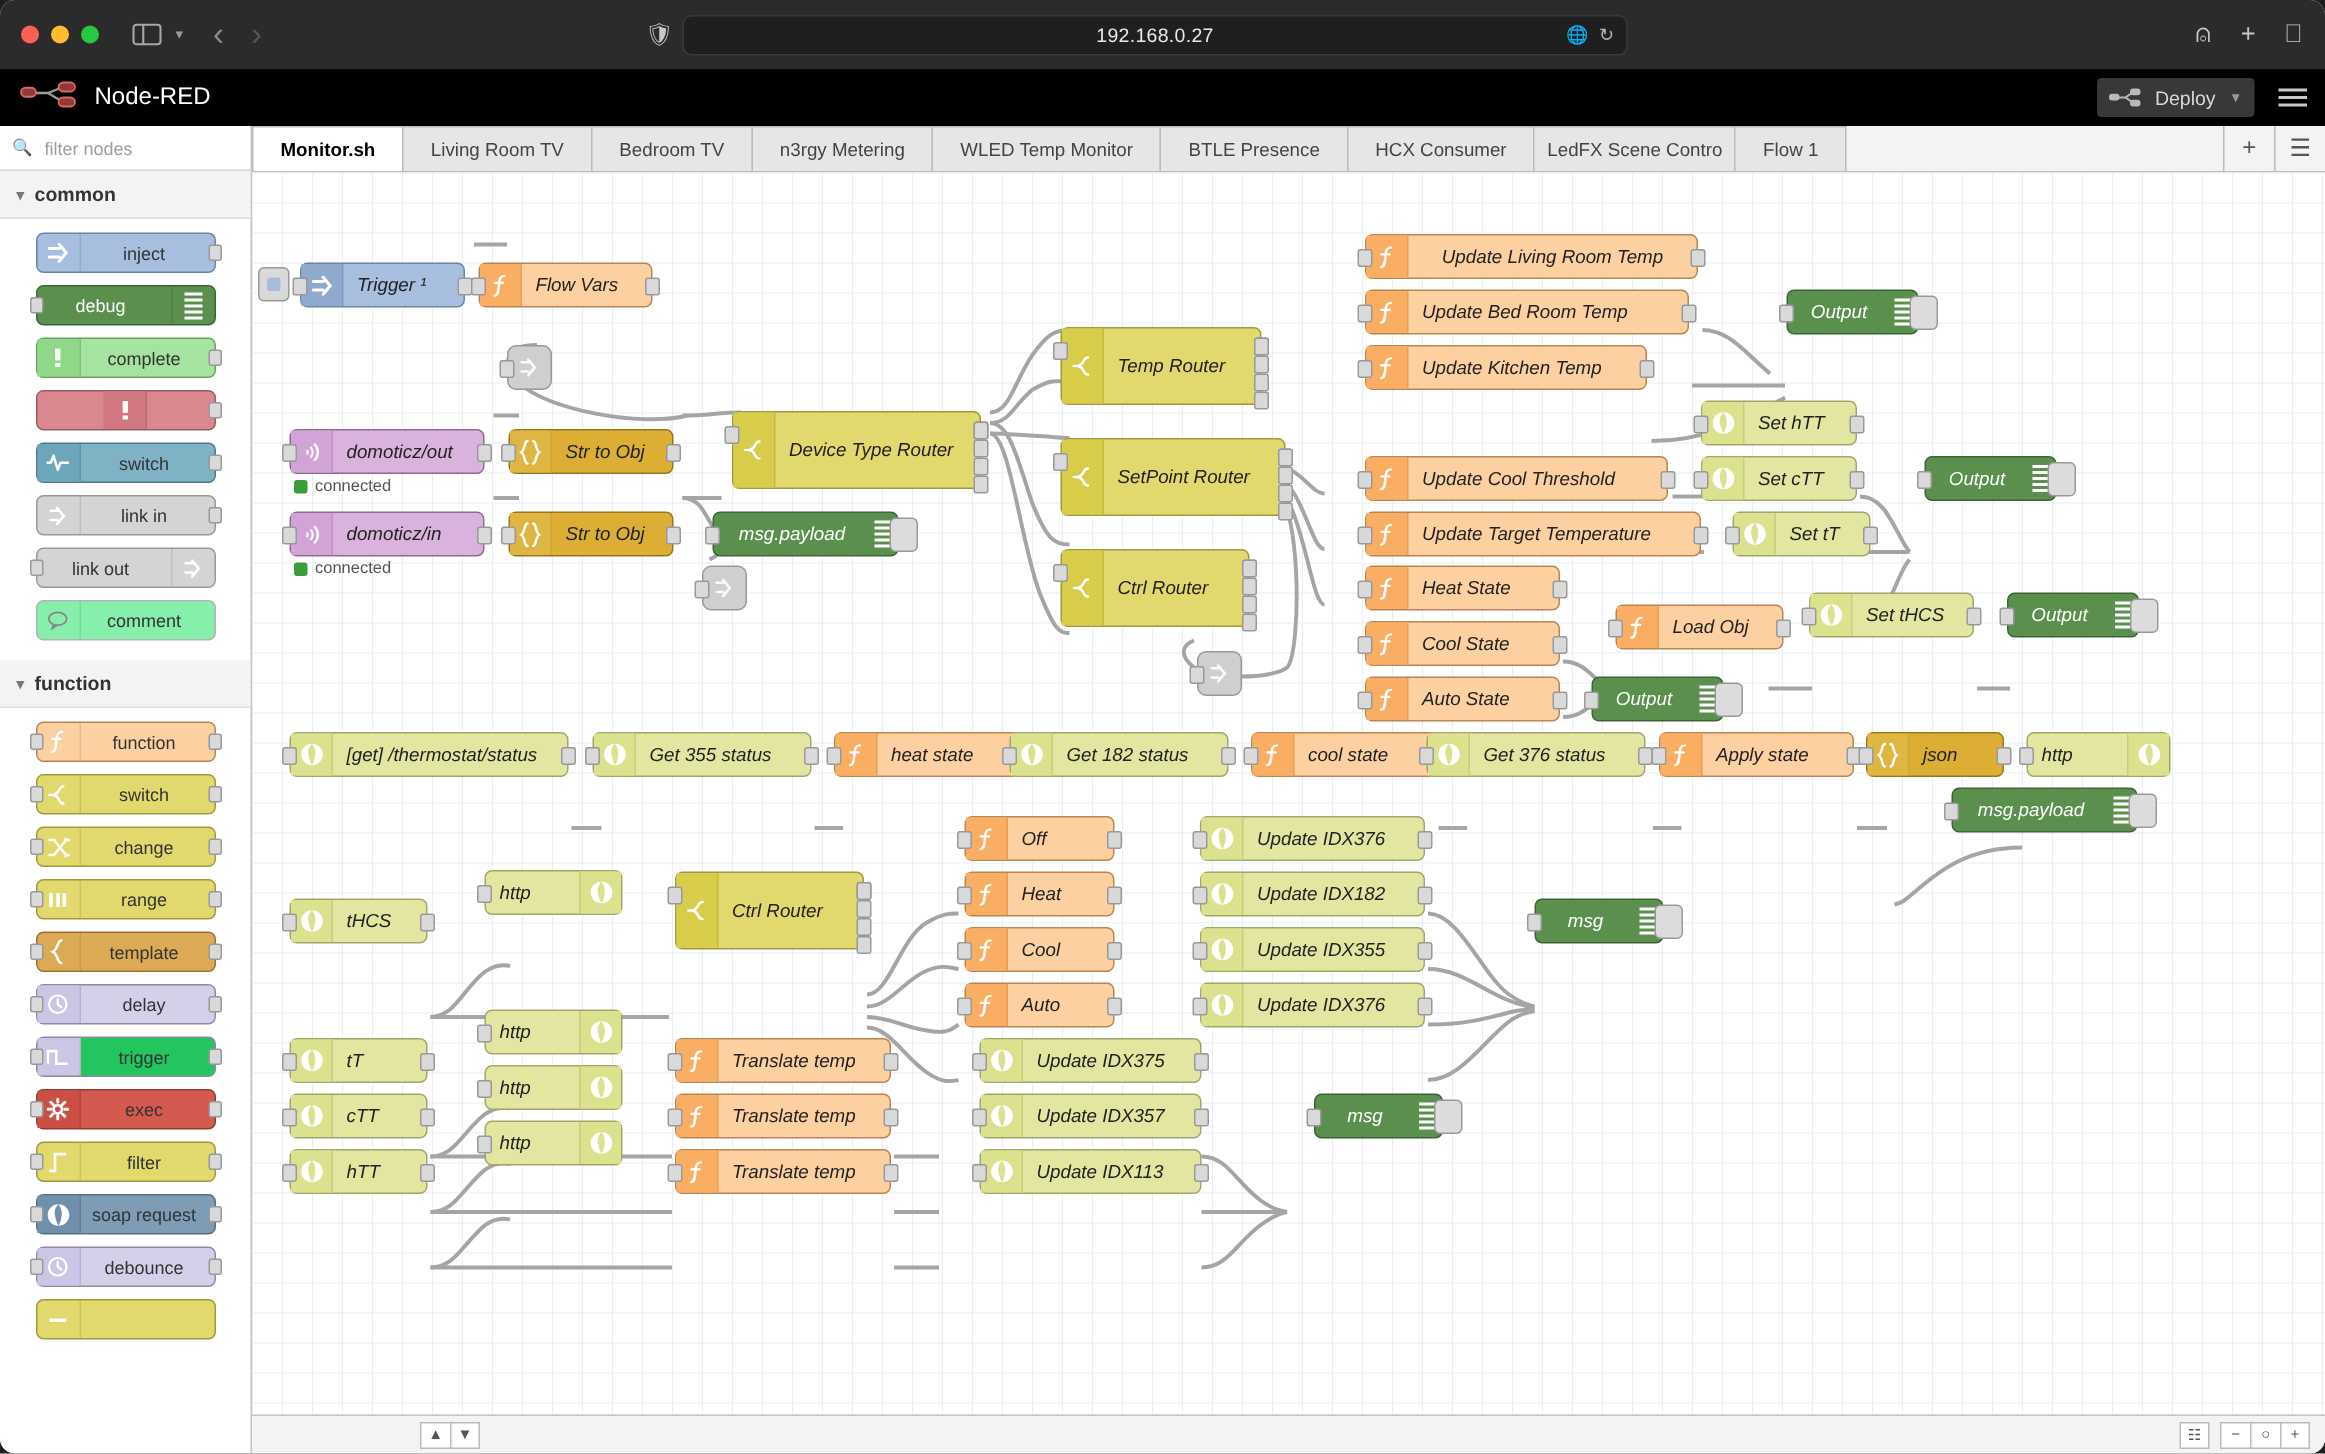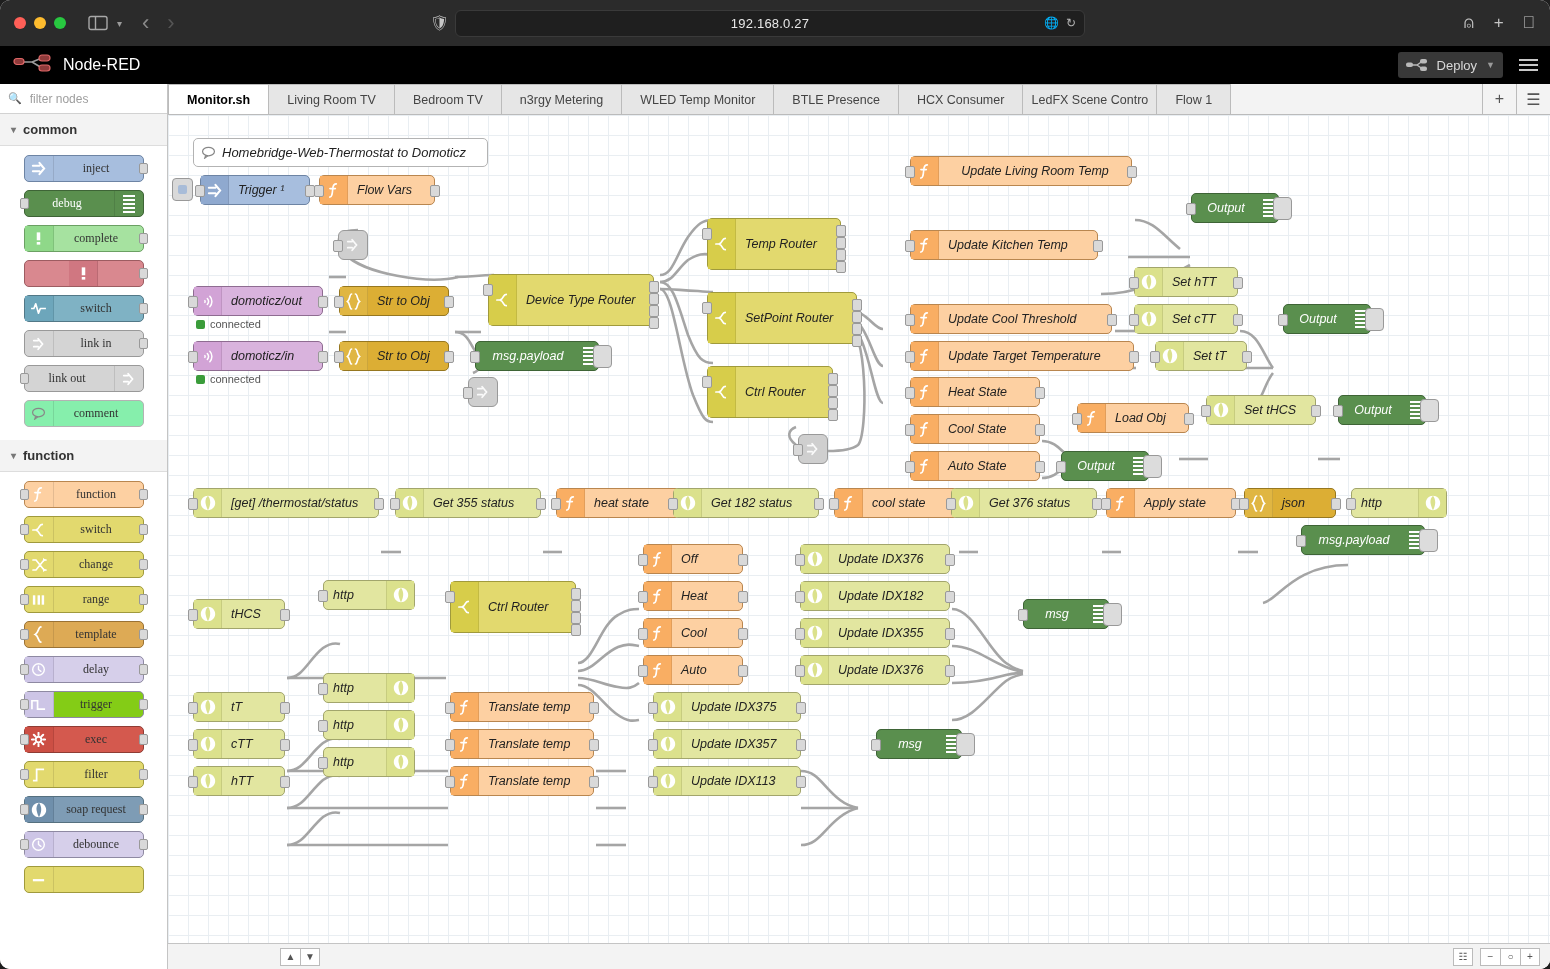--- a/index.html
+++ b/index.html
@@ -63,21 +63,21 @@
                 font-size:13px; font-weight:bold; color:#333; }
   .cat-chevron { font-size:10px; color:#777; }
   .cat-body { padding:9px 0 5px 0; }
   .pnode { position:relative; margin:0 auto 8px auto; width:120px; height:27px;
            border-radius:5px; border:1px solid; display:flex; align-items:center;
            font-size:12px; color:#333; }
   .pnode .picon { width:29px; height:100%; display:flex; align-items:center;
                   justify-content:center; border-right:1px solid rgba(0,0,0,.10);
                   color:#fff; font-size:13px; }
   .pnode .plabel { flex:1; text-align:center; padding-right:4px;
-                   white-space:nowrap; overflow:hidden;font-family:Liberation Serif, serif; }
+                   white-space:nowrap; overflow:hidden; }
   .pnode.revicon .picon { border-right:0; border-left:1px solid rgba(0,0,0,.10); }
   .port { position:absolute; width:9px; height:11px; background:#d9d9d9;
           border:1px solid #999; border-radius:2px; top:7px; }
   .port.in { left:-5px; } .port.out { right:-5px; }
 
   
   .workspace { flex:1; display:flex; flex-direction:column; background:#fff; }
   .tabbar { height:31px; background:#f3f3f3; border-bottom:1px solid #bbb;
             display:flex; align-items:flex-end; position:relative; }
   .tab { height:30px; min-width:60px; padding:0 18px; background:#e6e6e6;
@@ -390,21 +390,21 @@
               <span class="picon" style="background: rgb(205, 197, 230);">
                 <svg width="15" height="15" viewBox="0 0 16 16">
                   <circle cx="8" cy="8" r="6.2" fill="none" stroke="#fff" stroke-width="1.5"></circle>
                   <path d="M8 4.4V8l2.6 2" stroke="#fff" stroke-width="1.5" fill="none" stroke-linecap="round"></path>
                 </svg>
               </span>
               <span class="plabel">delay</span>
               <span class="port out"></span>
               <span class="port in"></span>
             </div>
-            <div class="pnode c-delay" style="background: #84cc16; border-color: rgb(142, 137, 162);">
+            <div class="pnode c-delay" style="background: #22c55e; border-color: rgb(142, 137, 162);">
               <span class="picon" style="background: rgb(205, 197, 230);">
                 <svg width="15" height="15" viewBox="0 0 16 16">
                   <path d="M1 13V4h6v9h8" stroke="#fff" stroke-width="1.8" fill="none"></path>
                 </svg>
               </span>
               <span class="plabel">trigger</span>
               <span class="port out"></span>
               <span class="port in"></span>
             </div>
             <div class="pnode c-exec" style="background: rgb(212, 89, 78); border-color: rgb(143, 60, 52);">
@@ -719,20 +719,30 @@
             <div class="node c-fn" style="left: 742px; top: 41px; width: 222px; text-align: center;">
               <span class="nicon">
                 <svg width="13" height="17" viewBox="0 0 12 18">
                   <path d="M9 2c-3 0-3.5 2-3.8 5H8M2.2 7h5.6M5.2 7c-.4 5-.6 9-3.2 9" stroke="#fff" stroke-width="1.7" fill="none" stroke-linecap="round"></path>
                 </svg>
               </span>
               <span class="nlabel">Update Living Room Temp</span>
               <span class="nport i" style="top: 9px;"></span>
               <span class="nport o" style="top: 9px;"></span>
             </div>
+            <div class="node c-fn" style="left: 742px; top: 78px; width: 216px;">
+              <span class="nicon">
+                <svg width="13" height="17" viewBox="0 0 12 18">
+                  <path d="M9 2c-3 0-3.5 2-3.8 5H8M2.2 7h5.6M5.2 7c-.4 5-.6 9-3.2 9" stroke="#fff" stroke-width="1.7" fill="none" stroke-linecap="round"></path>
+                </svg>
+              </span>
+              <span class="nlabel">Update Bed Room Temp</span>
+              <span class="nport i" style="top: 9px;"></span>
+              <span class="nport o" style="top: 9px;"></span>
+            </div>
             <div class="node c-fn" style="left: 742px; top: 115px; width: 188px;">
               <span class="nicon">
                 <svg width="13" height="17" viewBox="0 0 12 18">
                   <path d="M9 2c-3 0-3.5 2-3.8 5H8M2.2 7h5.6M5.2 7c-.4 5-.6 9-3.2 9" stroke="#fff" stroke-width="1.7" fill="none" stroke-linecap="round"></path>
                 </svg>
               </span>
               <span class="nlabel">Update Kitchen Temp</span>
               <span class="nport i" style="top: 9px;"></span>
               <span class="nport o" style="top: 9px;"></span>
             </div>
@@ -1232,29 +1242,20 @@
               <span class="nlabel" style="text-align: center; color: rgb(255, 255, 255);">msg</span>
               <span class="dbg-bars">
                 <i></i>
                 <i></i>
                 <i></i>
                 <i></i>
                 <i></i>
               </span>
               <span class="dbg-btn"></span>
               <span class="nport i" style="top: 9px;"></span>
-            </div>
-            <div class="comment-node" style="left: 25px; top: 23px; width: 295px;">
-              <span class="cicon">
-                <svg width="15" height="13" viewBox="0 0 16 14">
-                  <ellipse cx="8" cy="6" rx="6.4" ry="4.6" fill="none" stroke="#888" stroke-width="1.3"></ellipse>
-                  <path d="M5 10l-1 3 3.4-2.6" fill="none" stroke="#888" stroke-width="1.3"></path>
-                </svg>
-              </span>
-              <span>Homebridge-Web-Thermostat to Domoticz</span>
             </div>
             <div class="inject-btn" style="left: 4px; top: 63px;">
               <i></i>
             </div>
             <div class="linkcall" style="left: 170px; top: 115px;">
               <svg width="14" height="14" viewBox="0 0 16 16">
                 <path d="M2 4h5M2 11h5M7 2l5 6-5 6" stroke="#fafafa" stroke-width="2" fill="none" stroke-linecap="round"></path>
               </svg>
               <span class="nport"></span>
             </div>

